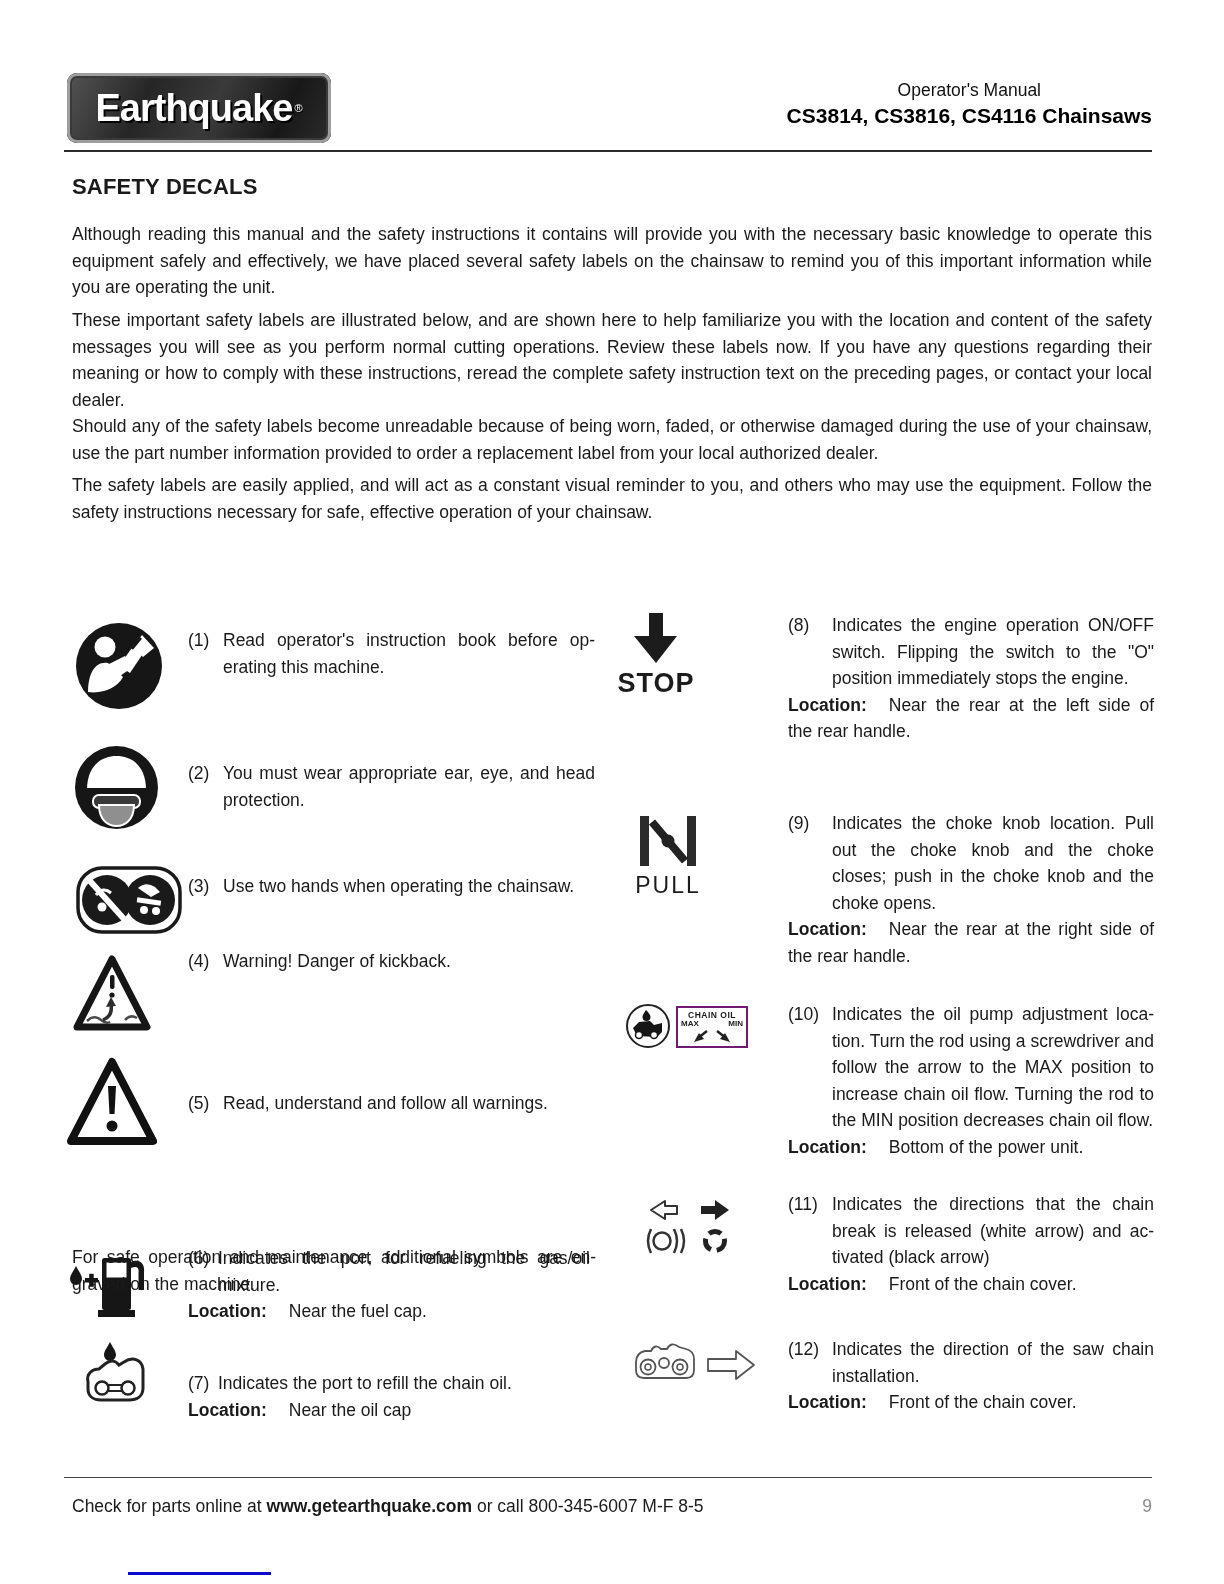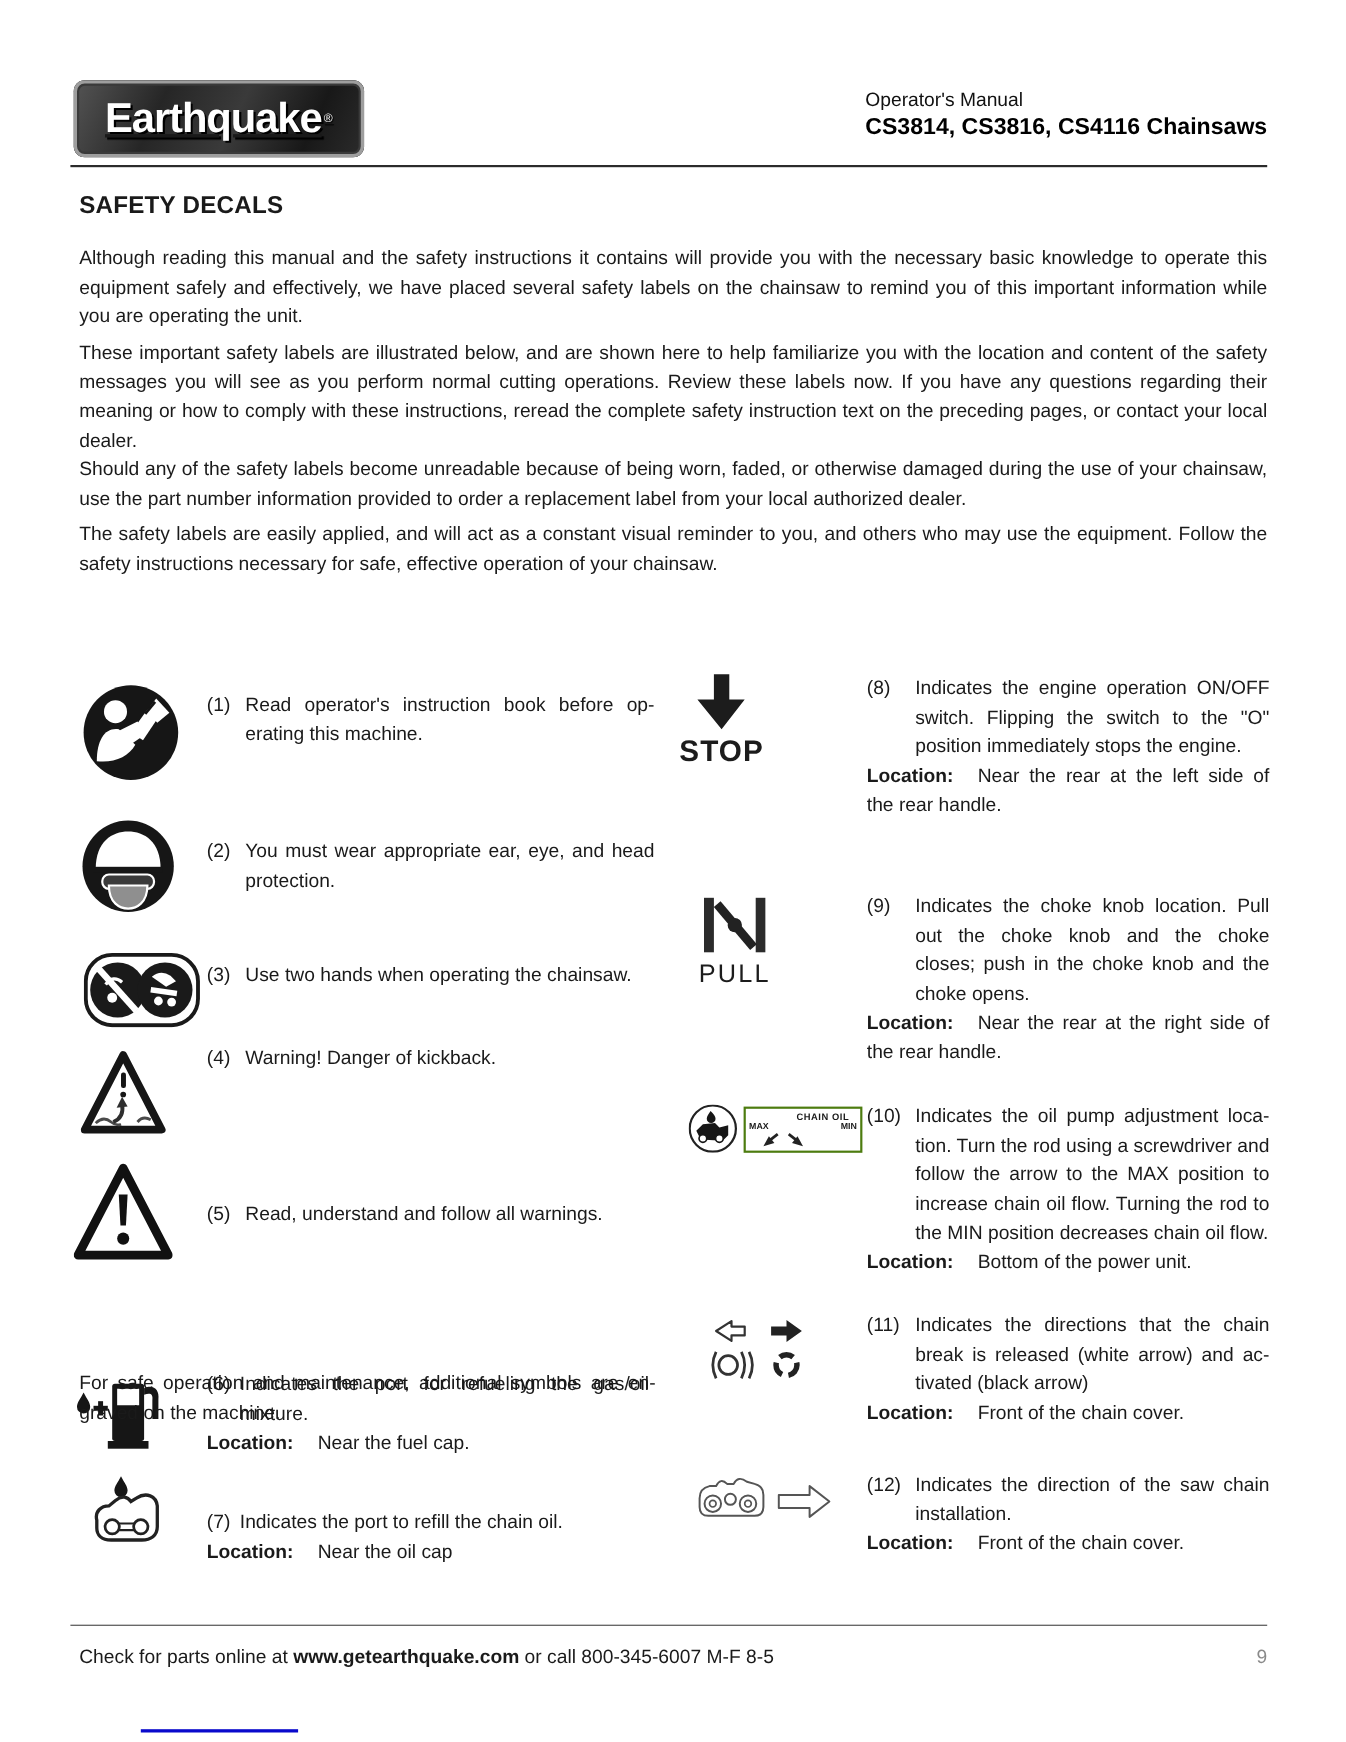--- a/index.html
+++ b/index.html
@@ -4,25 +4,25 @@
 <style>
   html,body{margin:0;padding:0;background:#ffffff;}
   .page{position:relative;width:1224px;height:1584px;background:#fff;
         font-family:"Liberation Sans",sans-serif;color:#1a1a1a;overflow:hidden;}
   .abs{position:absolute;}
 
   
   .logo{left:67px;top:73px;width:264px;height:70px;border-radius:10px;
         background:linear-gradient(115deg,#555 0%,#262626 30%,#3a3a3a 55%,#181818 80%,#2c2c2c 100%);
         box-shadow:inset 0 0 0 3px #9e9e9e, inset 0 0 0 5px #3a3a3a;
-        display:flex;align-items:center;justify-content:center;text-decoration:underline;}
+        display:flex;align-items:center;justify-content:center;}
   .logo-text{color:#fff;font-size:38px;font-weight:700;letter-spacing:-1px;
         text-shadow:2px 2px 0 #000;}
   .logo-reg{color:#fff;font-size:11px;vertical-align:super;margin-left:2px;text-shadow:1px 1px 0 #000;}
-  .hdr-right{right:72px;top:80px;text-align:left;}
+  .hdr-right{right:72px;top:80px;text-align:center;}
   .doc-type{font-size:17.5px;color:#111;}
   .models{font-size:21px;font-weight:700;margin-top:3px;color:#000;}
   .rule-top{left:64px;top:150px;width:1088px;height:0;border-top:2px solid #2b2b2b;}
   .rule-bot{left:64px;top:1477px;width:1088px;height:0;border-top:1.5px solid #444;}
 
   .title{left:72px;top:174px;font-size:22px;font-weight:700;letter-spacing:.2px;margin:0;}
 
   .body-p{font-size:17.5px;line-height:26.5px;text-align:justify;margin:0;}
 
   
@@ -35,21 +35,21 @@
   .ir .num{display:inline-block;width:44px;text-indent:0;}
   .loc{font-size:17.5px;line-height:26.5px;margin:0;text-align:justify;}
   .loc-label{font-weight:700;margin-right:22px;}
 
   
   .sym{display:flex;flex-direction:column;align-items:center;}
   .stop-label{font-size:27px;font-weight:700;letter-spacing:1px;color:#1c1c1c;margin-top:4px;}
   .pull-label{font-size:23px;letter-spacing:2px;color:#1c1c1c;margin-top:6px;}
 
   
-  .coil{width:68px;height:38px;border:2px solid #4d7c0f;position:relative;background:#fff;padding-left:36px;}
+  .coil{width:68px;height:38px;border:2px solid #701a75;position:relative;background:#fff;}
   .coil-title{font-size:8.5px;font-weight:700;text-align:center;margin-top:2px;letter-spacing:.5px;}
   .coil-max{position:absolute;left:3px;top:11px;font-size:8px;font-weight:700;}
   .coil-min{position:absolute;right:3px;top:11px;font-size:8px;font-weight:700;}
   .coil-arrows{position:absolute;left:14px;top:22px;}
 
   
   .footer{left:72px;top:1496px;font-size:17.5px;color:#1a1a1a;}
   .site{font-weight:700;}
   .pageno{right:72px;top:1496px;font-size:17.5px;color:#8a8a8a;}
   .blue-line{left:128px;top:1572px;width:143px;height:3px;background:#0a0acc;}

